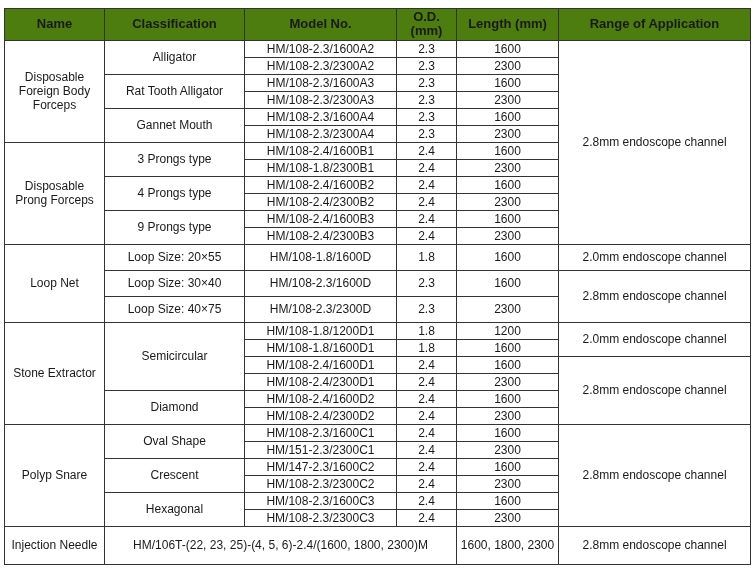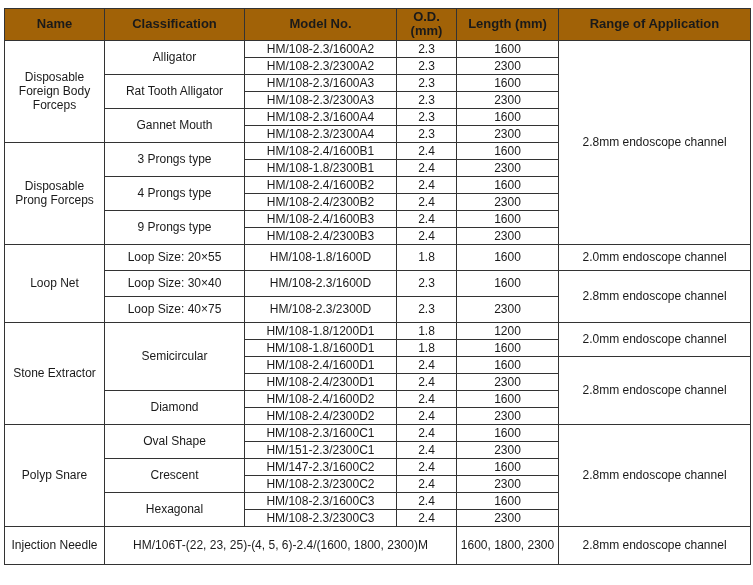--- a/index.html
+++ b/index.html
@@ -27,21 +27,21 @@
     text-align: center;
     vertical-align: middle;
     overflow: hidden;
   }
   .spec-table th {
     font-size: 13px;
     font-weight: bold;
     height: 29px;
     padding: 1px 3px;
     line-height: 1.1;
-    background: #a16207;
+    background: #4d7c0f;
   }
   .spec-table td {
     font-size: 12px;
     padding: 0 3px;
     line-height: 1.18;
   }
   .spec-table tbody tr { height: 17px; }
   .spec-table tbody tr.tall { height: 26px; }
   .spec-table tbody tr.xtall { height: 38px; }
   col.c-name   { width: 100px; }

